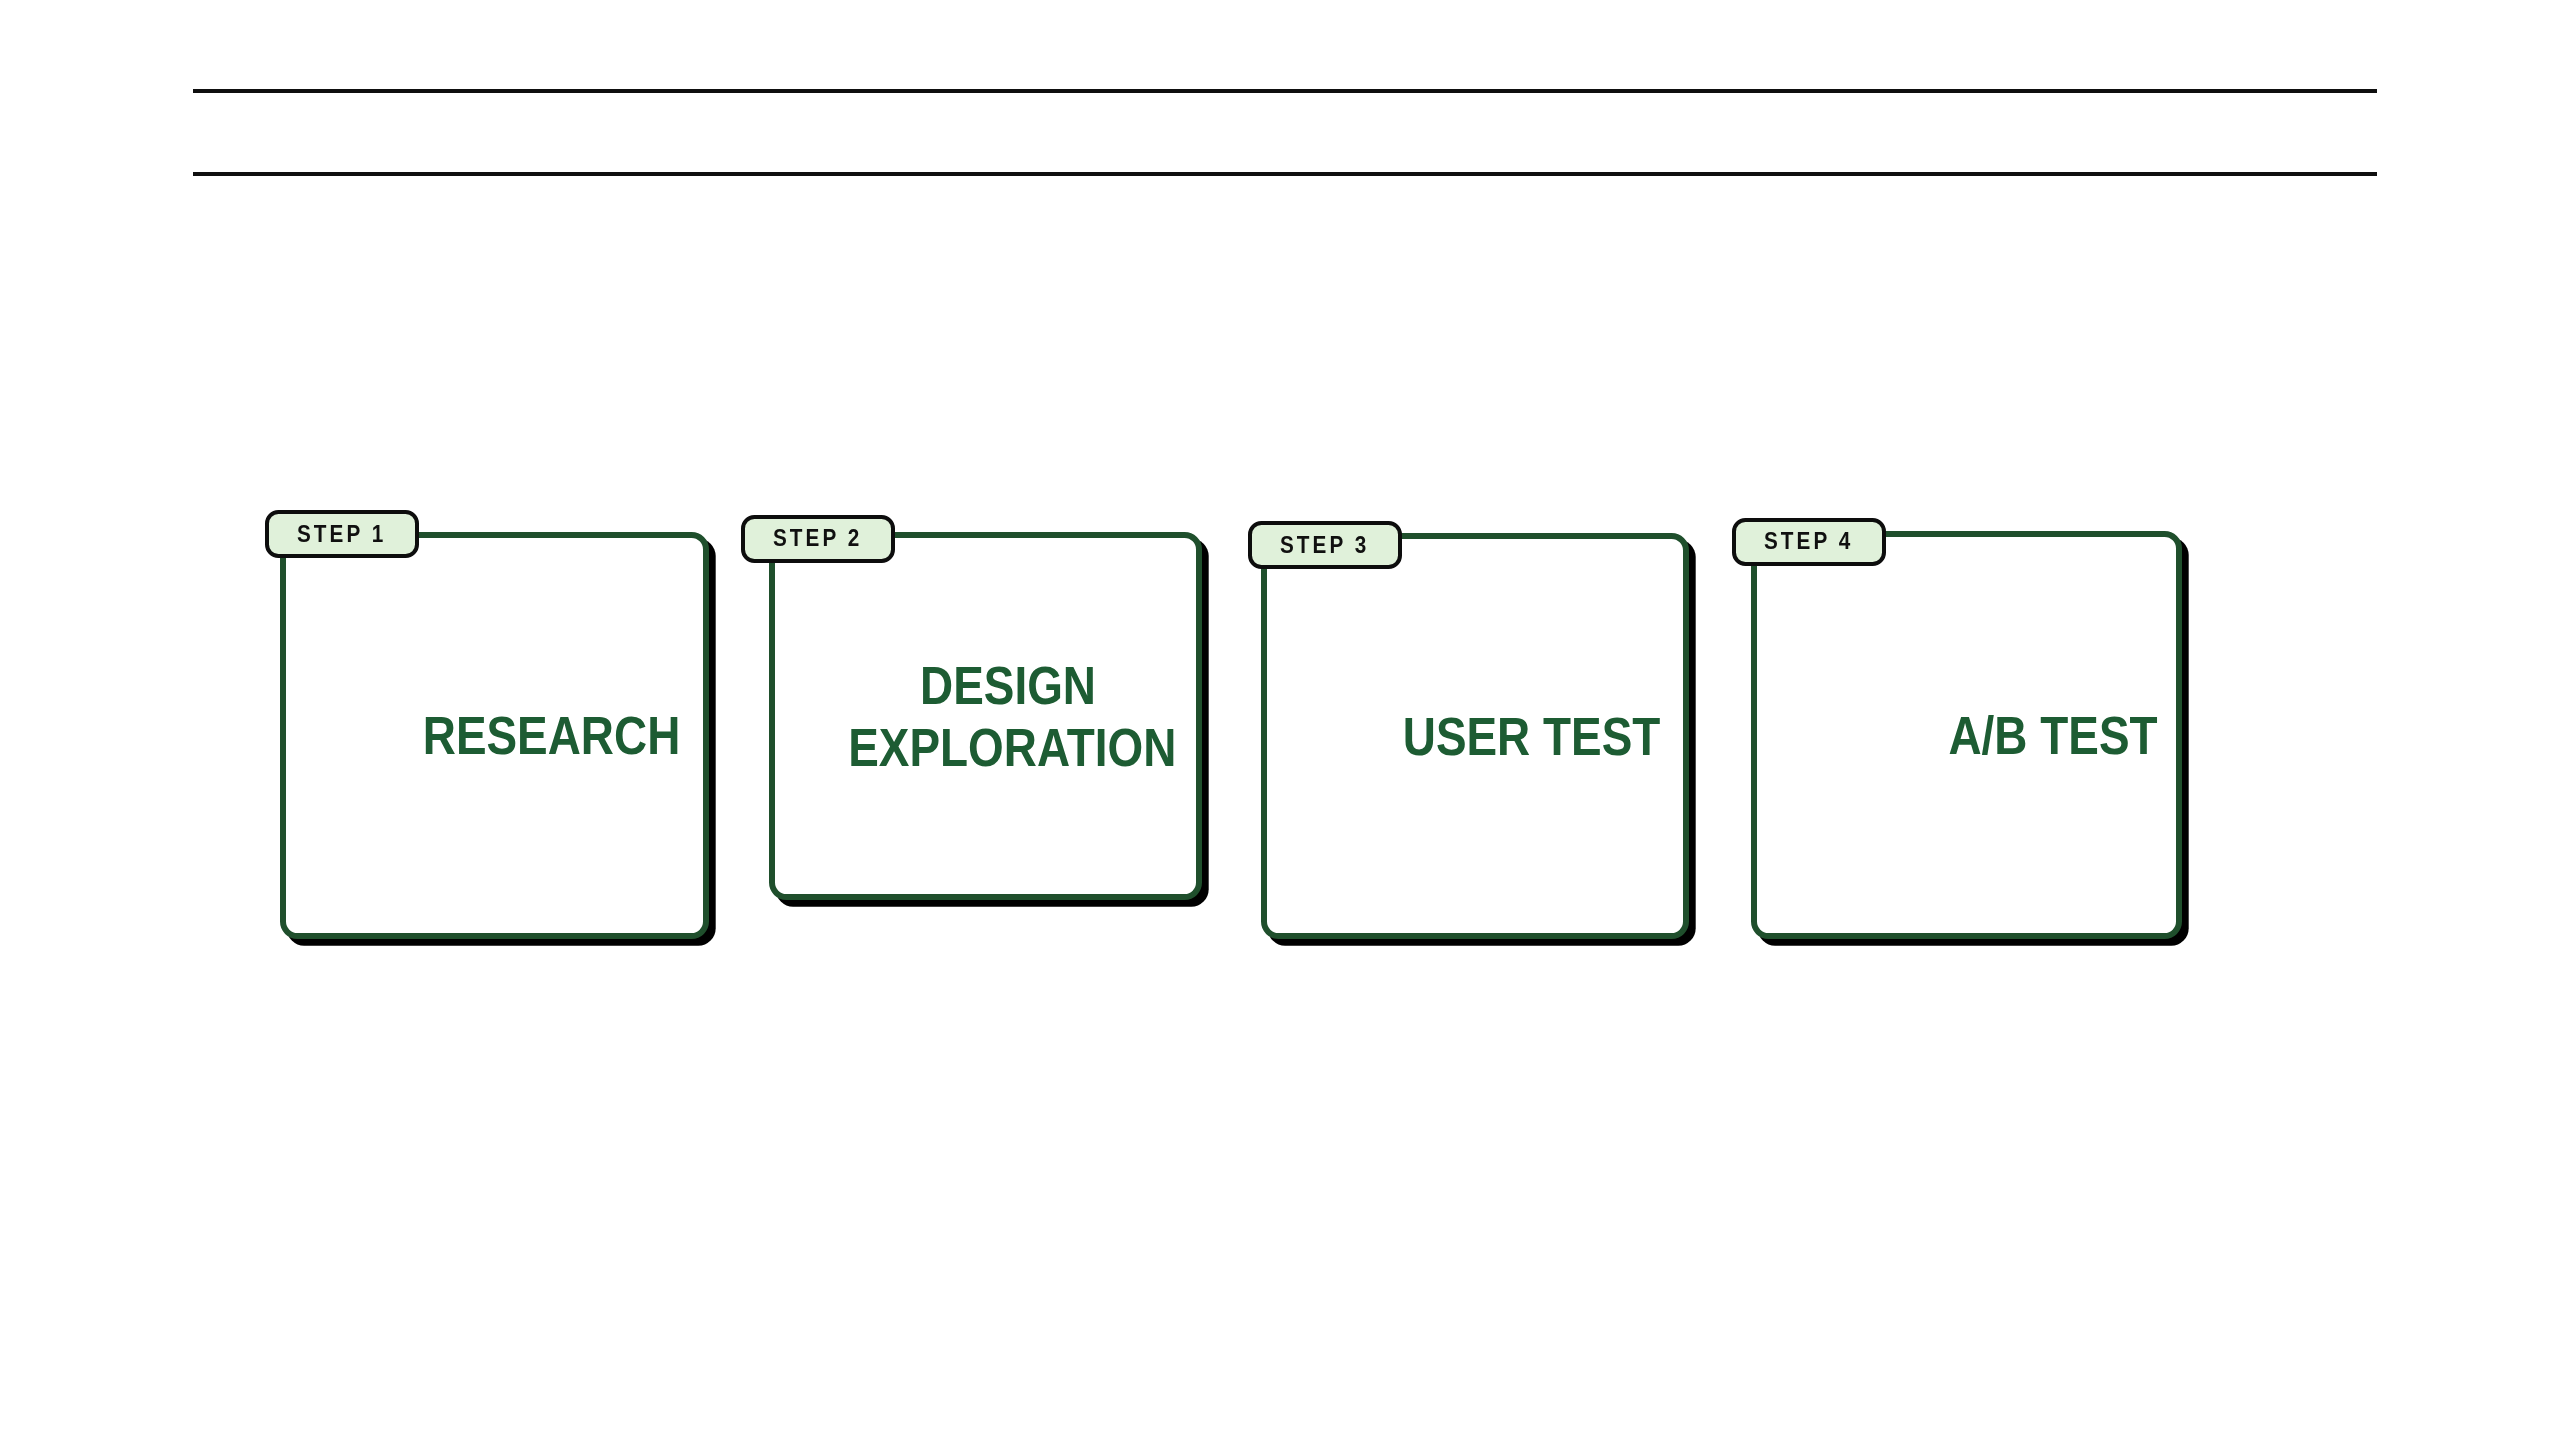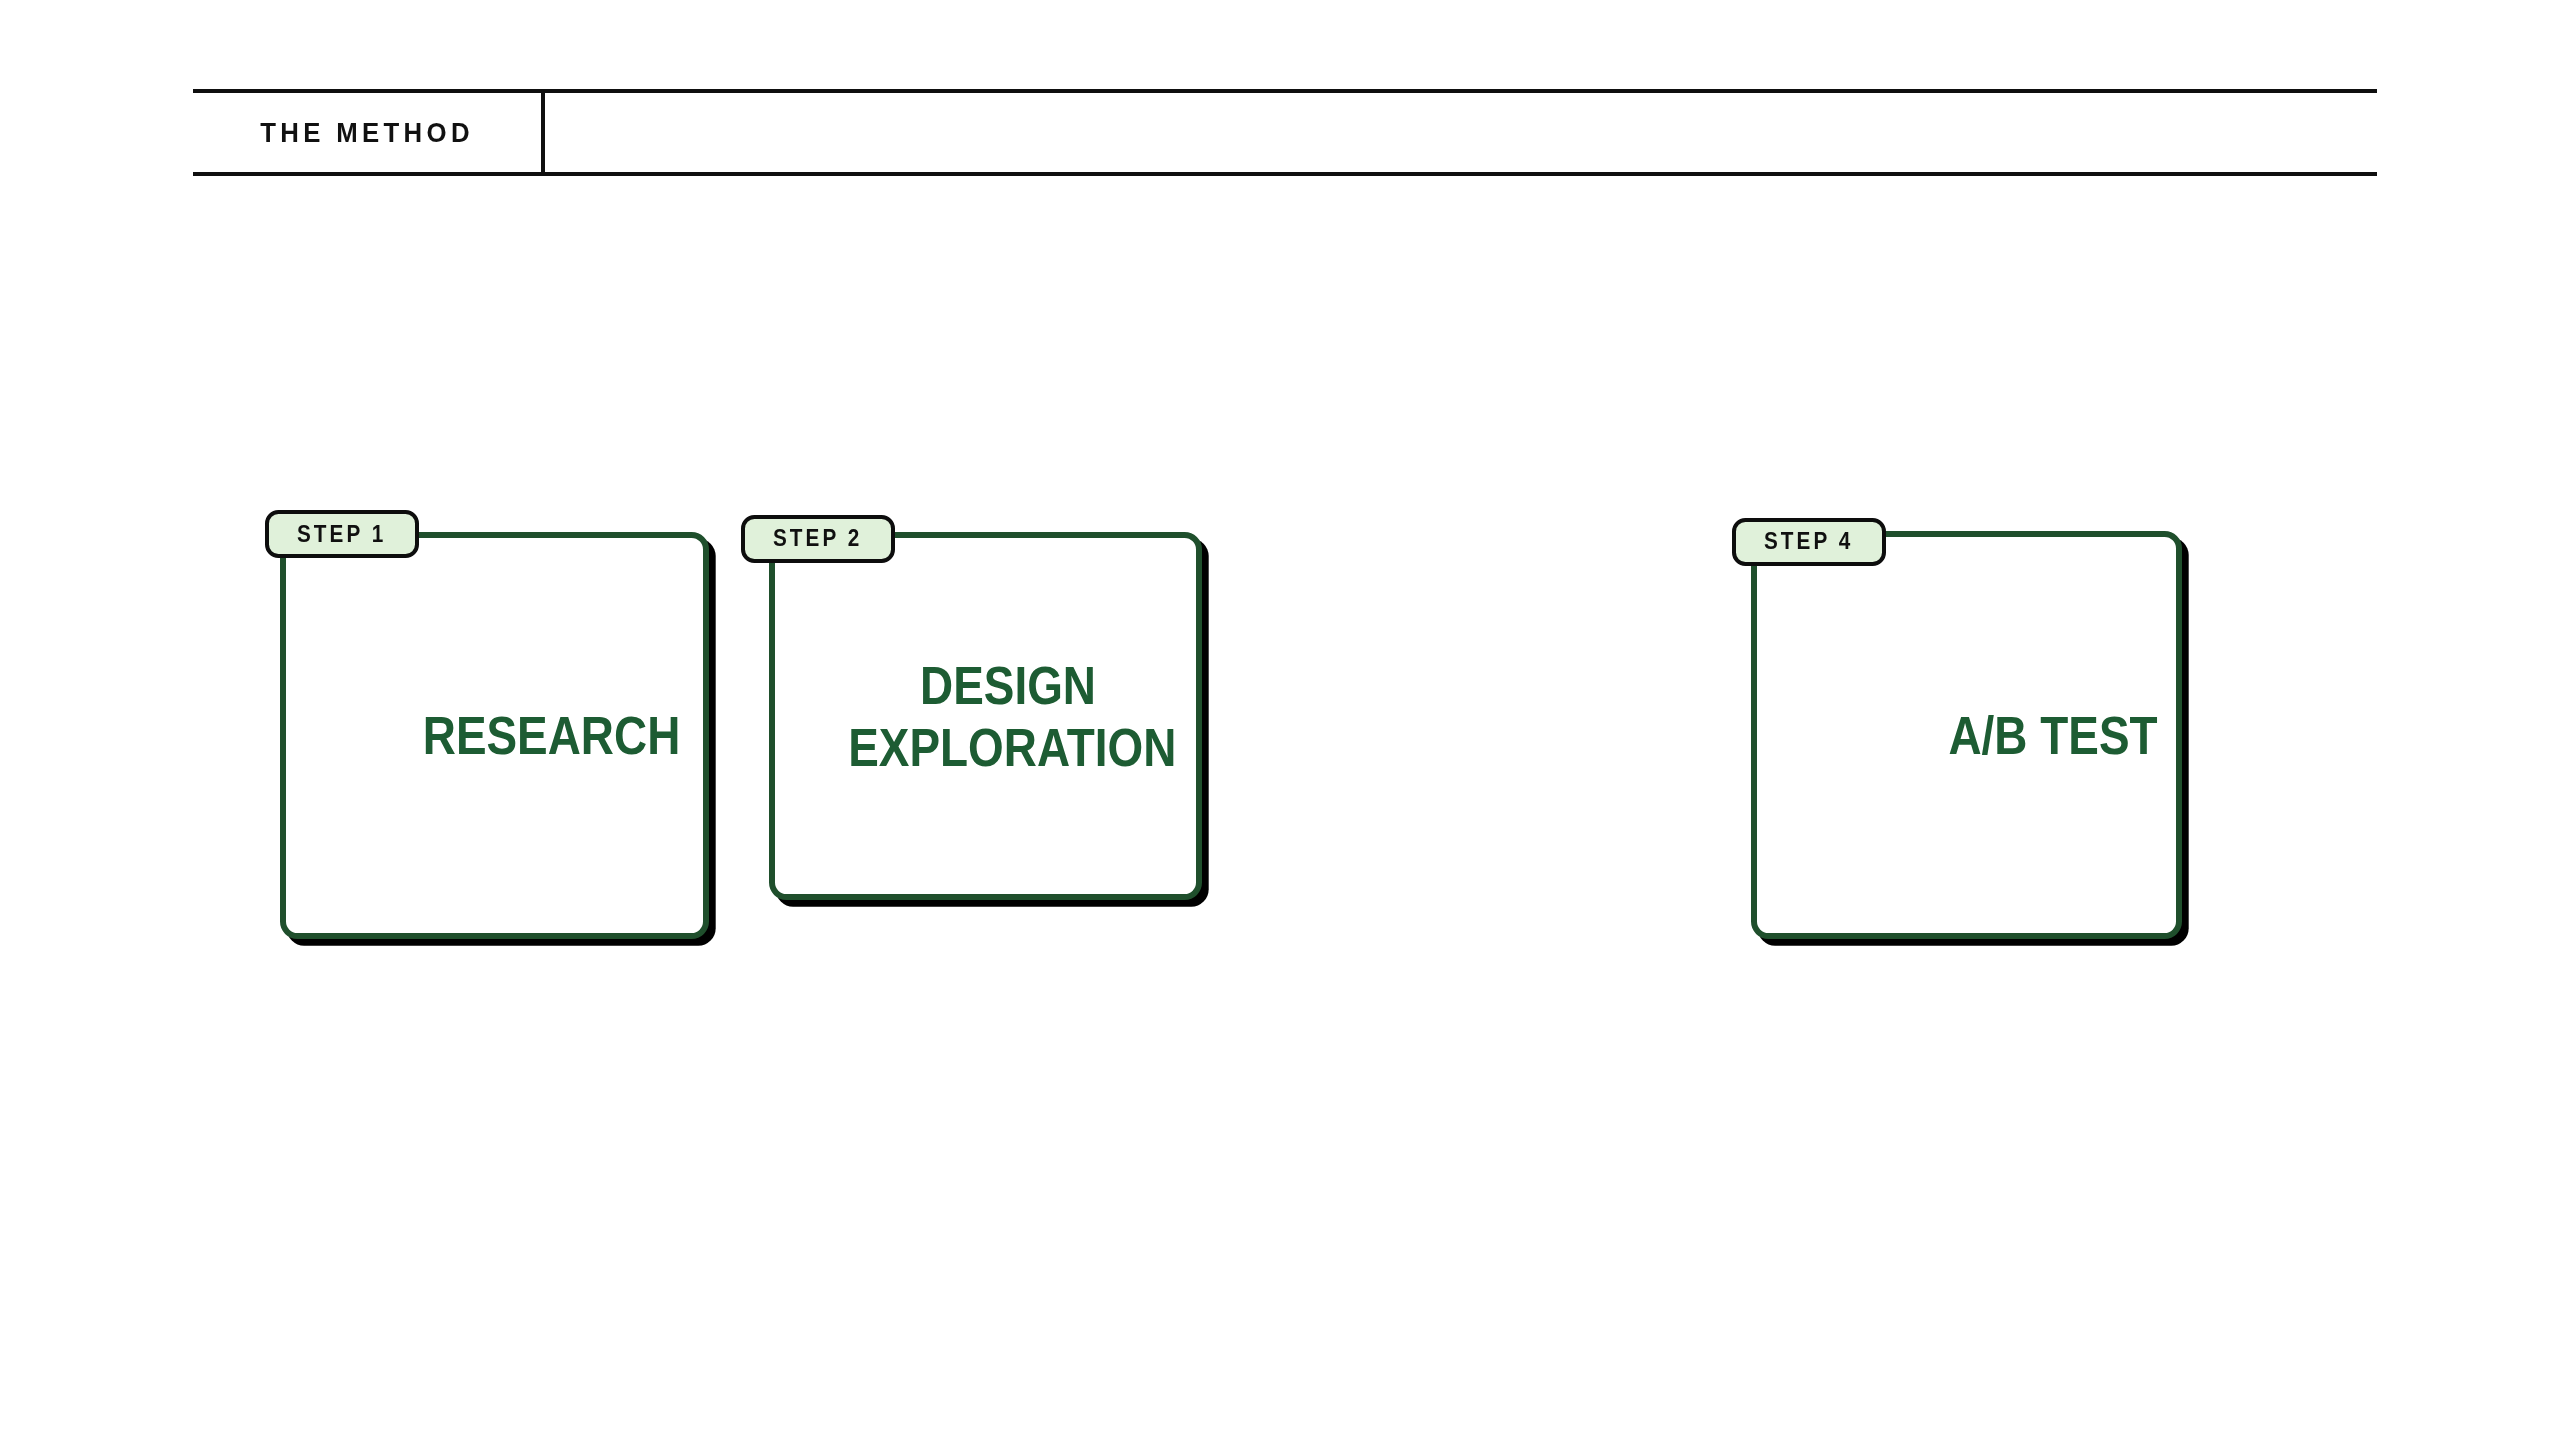--- a/index.html
+++ b/index.html
@@ -102,40 +102,43 @@
     transform: scaleX(0.85);
     max-width: 376px;
   }
 </style>
 </head>
 <body>
 
 <main id="canvas">
 
   <header class="rule">
-    <div class="rule-cell">
-      <span class="rule-label">THE METHOD</span>
-    </div>
     <div class="rule-rest"></div>
   </header>
 
   <section class="card c1">
     <div class="tab">
       <span class="tab-label">STEP 1</span>
     </div>
     <h2 class="title">RESEARCH</h2>
   </section>
 
   <section class="card c2">
     <div class="tab">
       <span class="tab-label">STEP 2</span>
     </div>
     <h2 class="title">DESIGN EXPLORATION</h2>
   </section>
 
+  <section class="card c3">
+    <div class="tab">
+      <span class="tab-label">STEP 3</span>
+    </div>
+    <h2 class="title">USER TEST</h2>
+  </section>
 
   <section class="card c4">
     <div class="tab">
       <span class="tab-label">STEP 4</span>
     </div>
     <h2 class="title">A/B TEST</h2>
   </section>
 
 </main>
 

